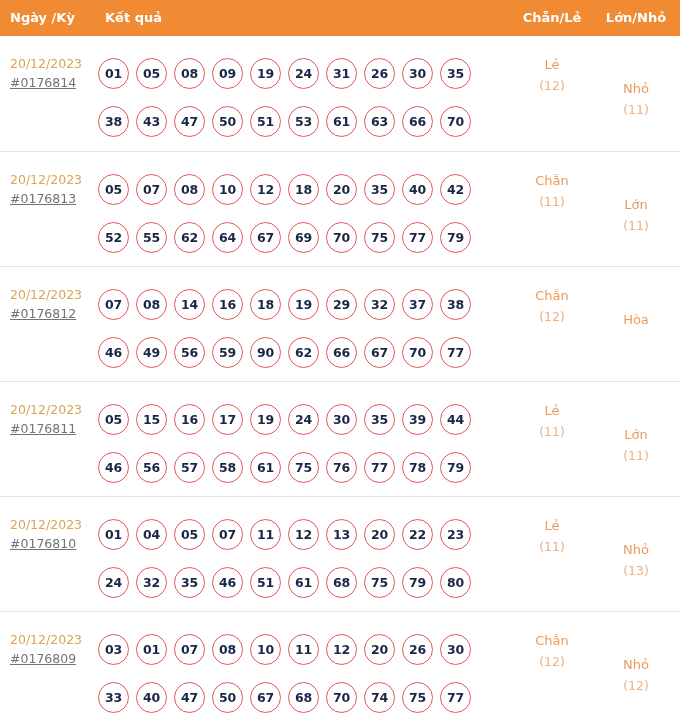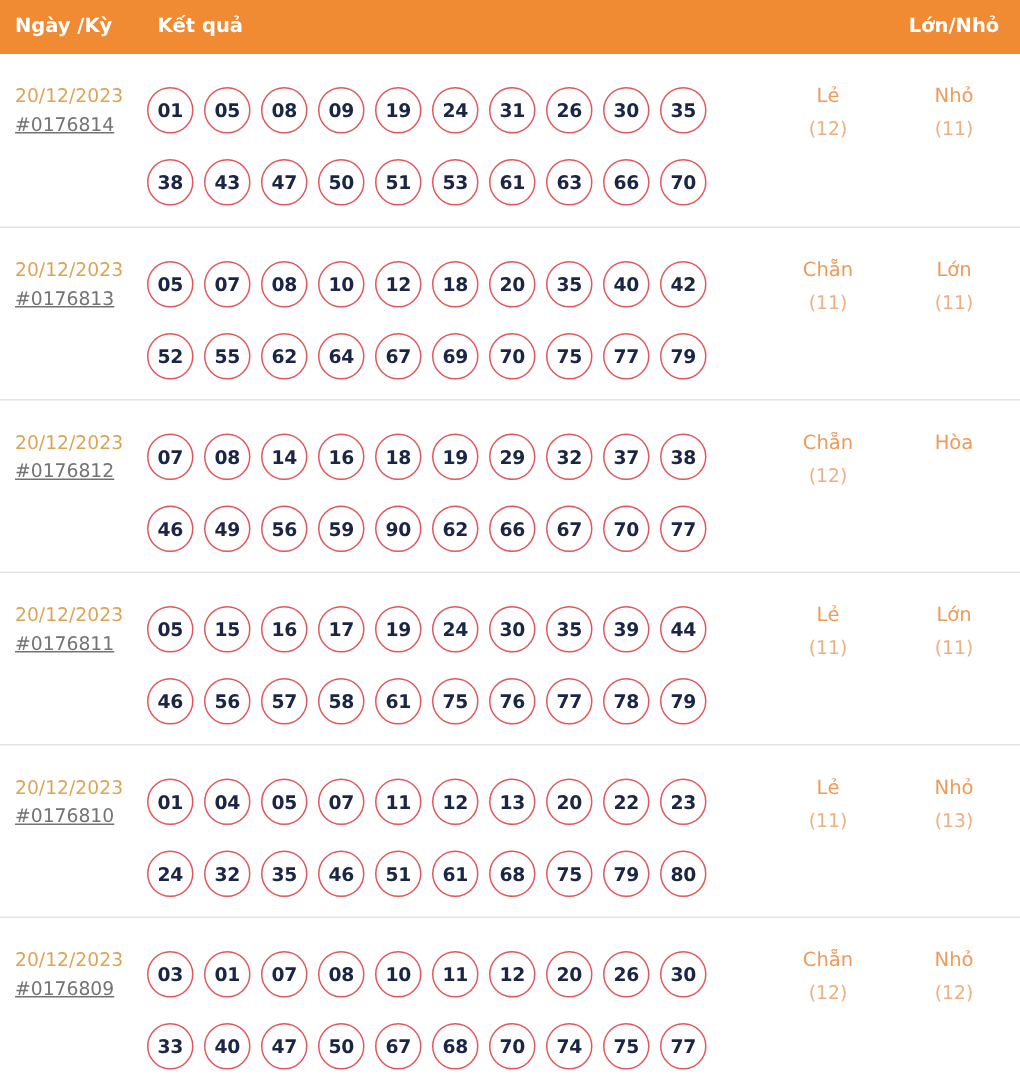--- a/index.html
+++ b/index.html
@@ -95,32 +95,33 @@
   .cell-stat {
     position: absolute;
     top: 18px;
     width: 80px;
     text-align: center;
     font-size: 13px;
     line-height: 21px;
     color: #ef9a59;
   }
   .cell-oddeven { left: 512px; }
-  .cell-bigsml  { left: 596px; }
+  .cell-bigsml  { left: 596px; margin-top: 24px; }
   .stat-count { color: #edb083; font-size: 12.5px; display: block; }
   .stat-count:empty { display: none; }
 </style>
 </head>
 <body>
 
 <div id="lottery-table">
 
   <div class="table-header">
     <div class="th th-date">Ngày /Kỳ</div>
     <div class="th th-result">Kết quả</div>
+    <div class="th th-oddeven">Chẵn/Lẻ</div>
     <div class="th th-bigsml">Lớn/Nhỏ</div>
   </div>
 
   <div id="rows-container">
       <div class="row">
         <div class="cell-date">
           <div>20/12/2023</div>
           <div class="date-id">#0176814</div>
         </div>
         <div class="cell-results">

